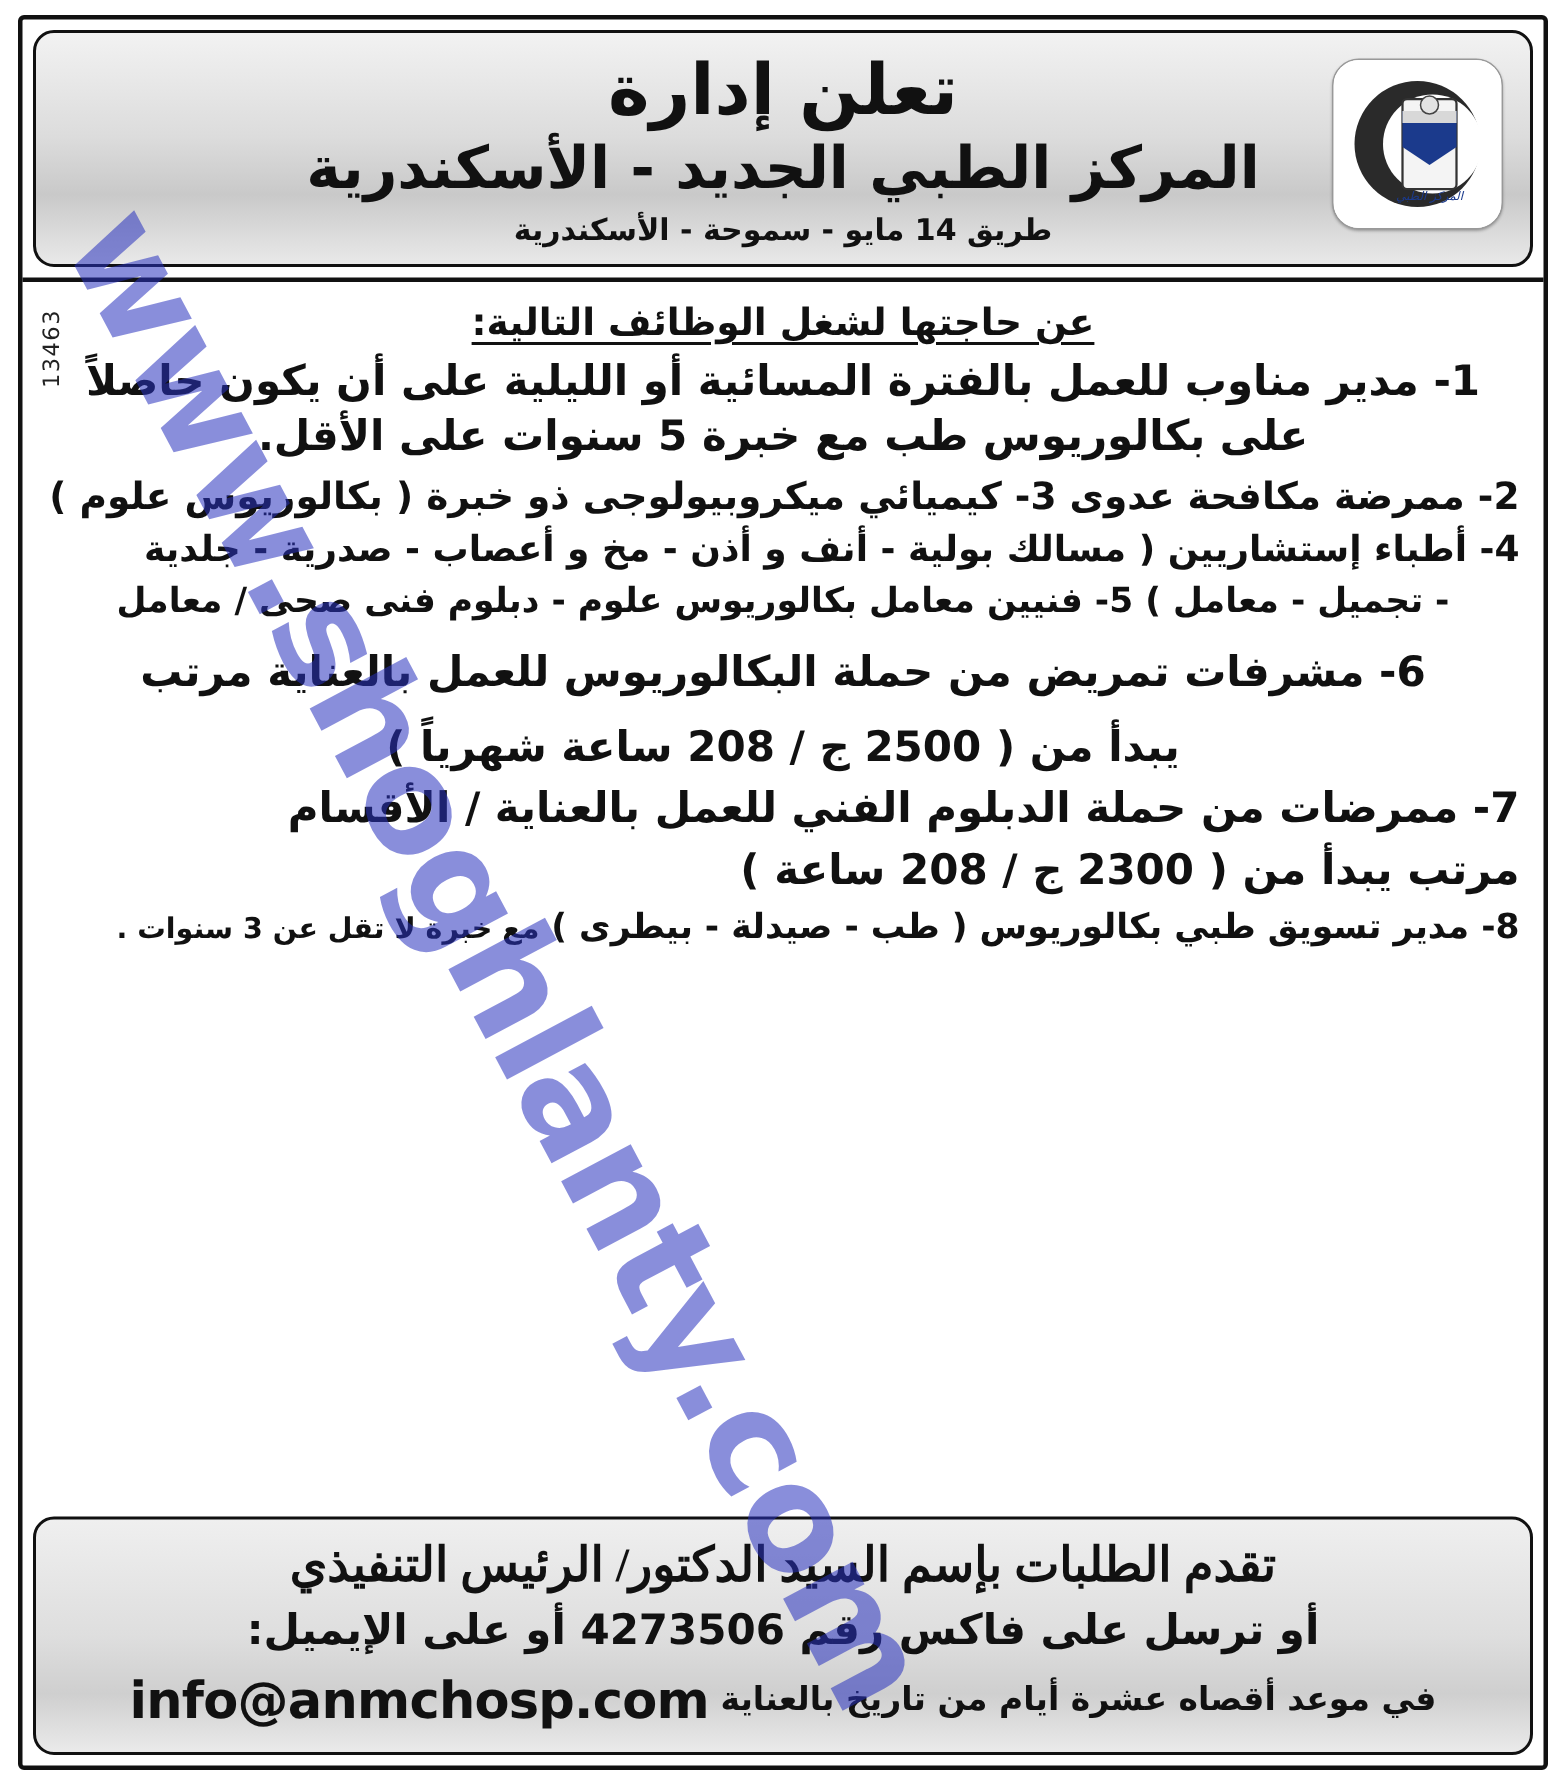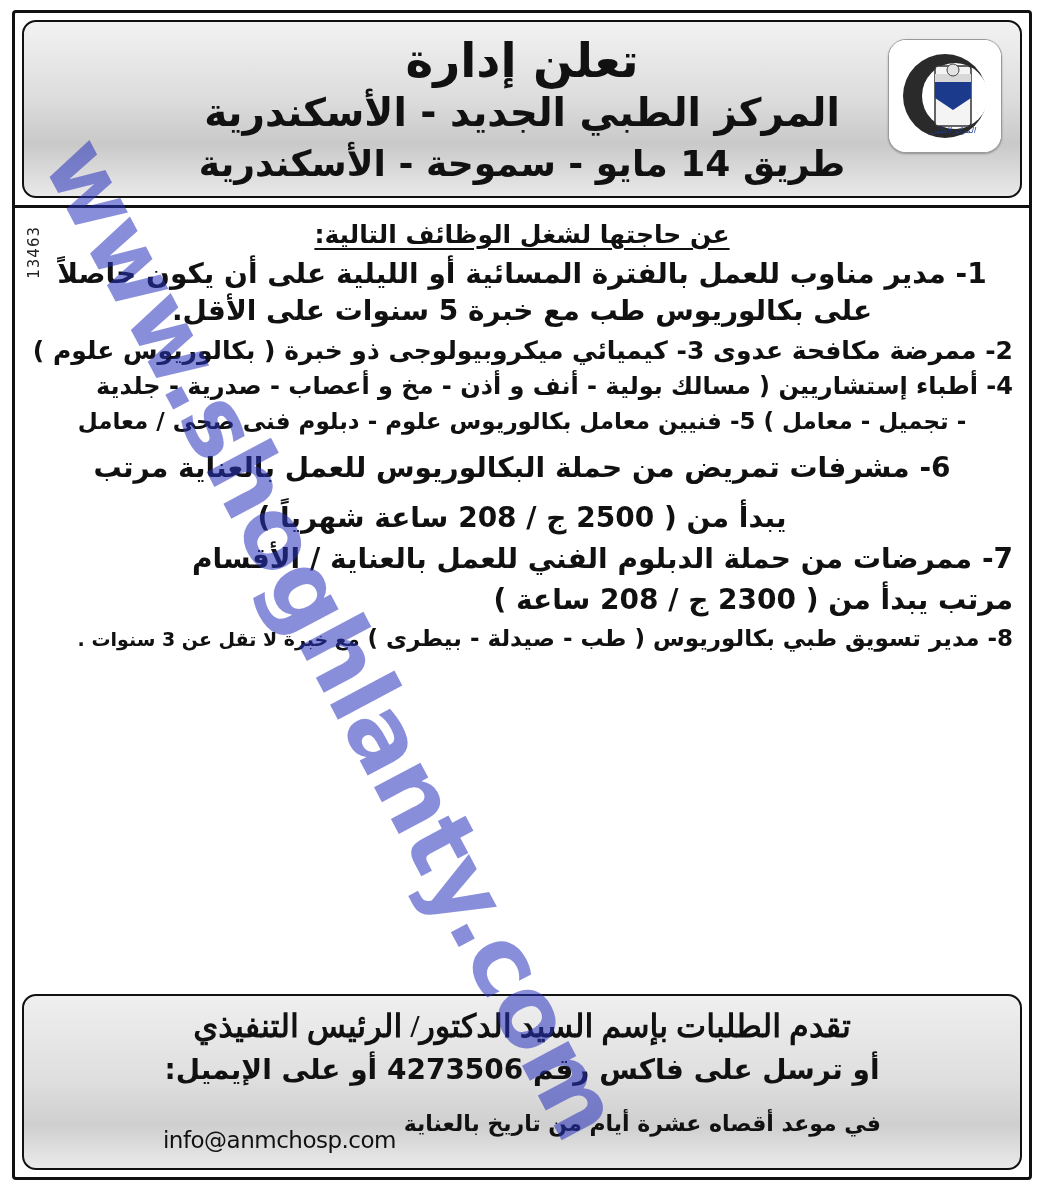--- a/index.html
+++ b/index.html
@@ -64,21 +64,21 @@
     margin: 4px 0 2px 0;
   }
   .header-line2 {
     font-size: 39px;
     font-weight: bold;
     color: #111;
     line-height: 1.2;
     margin: 2px 0;
   }
   .header-line3 {
-    font-size: 36px;
+    font-size: 20px;
     font-weight: bold;
     color: #111;
     line-height: 1.25;
     margin: 4px 0 0 0;
   }
 
   
   .rule {
     height: 3px;
     background: #111;
@@ -155,27 +155,26 @@
   }
   .f3 {
     font-size: 22px;
     font-weight: bold;
     color: #111;
     line-height: 1.3;
     margin: 6px 0 2px 0;
   }
   .email {
     font-family: "DejaVu Sans", "Liberation Sans", sans-serif;
-    font-size: 23px;
-    font-weight: normal;
+    font-size: 34px;
+    font-weight: bold;
     letter-spacing: -0.5px;
     direction: ltr;
     display: inline-block;
     vertical-align: middle;
-    margin-top: 32px;
   }
 
   
   .watermark {
     position: absolute;
     left: 0;
     top: 0;
     width: 100%;
     height: 100%;
     pointer-events: none;

